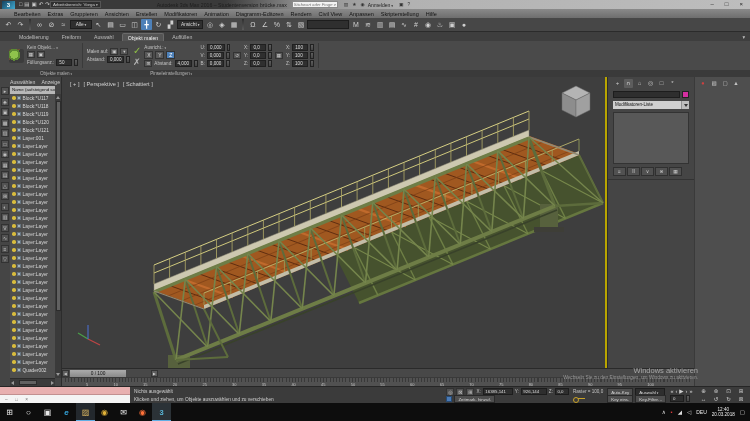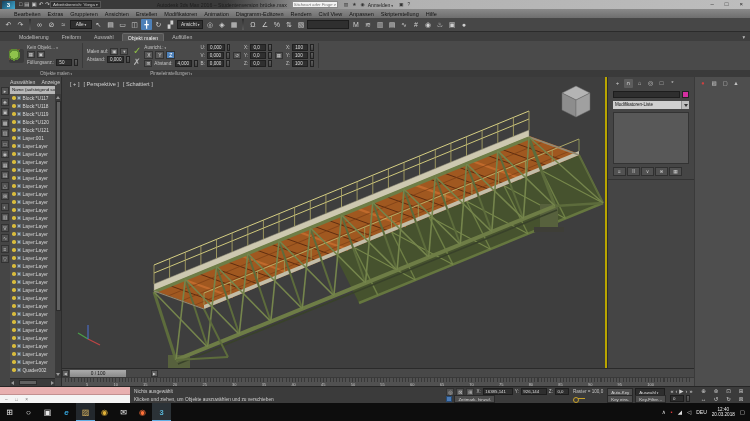--- a/index.html
+++ b/index.html
@@ -884,20 +884,24 @@
         <span>70</span>
         <span>75</span>
         <span>80</span>
         <span>85</span>
         <span>90</span>
         <span>95</span>
         <span>100</span>
       </div>
   </div>
 
+  <div class="wm">
+    <div class="wm1">Windows aktivieren</div>
+    <div class="wm2">Wechseln Sie zu den Einstellungen, um Windows zu aktivieren.</div>
+  </div>
 
   <div class="statusbar">
     <div class="listener">
       <div class="lpink"></div>
       <div class="lwhite">–  □  ×</div>
     </div>
     <div class="prompts">
       <div class="sline">Nichts ausgewählt</div>
       <div class="sline">Klicken und ziehen, um Objekte auszuwählen und zu verschieben</div>
     </div>

